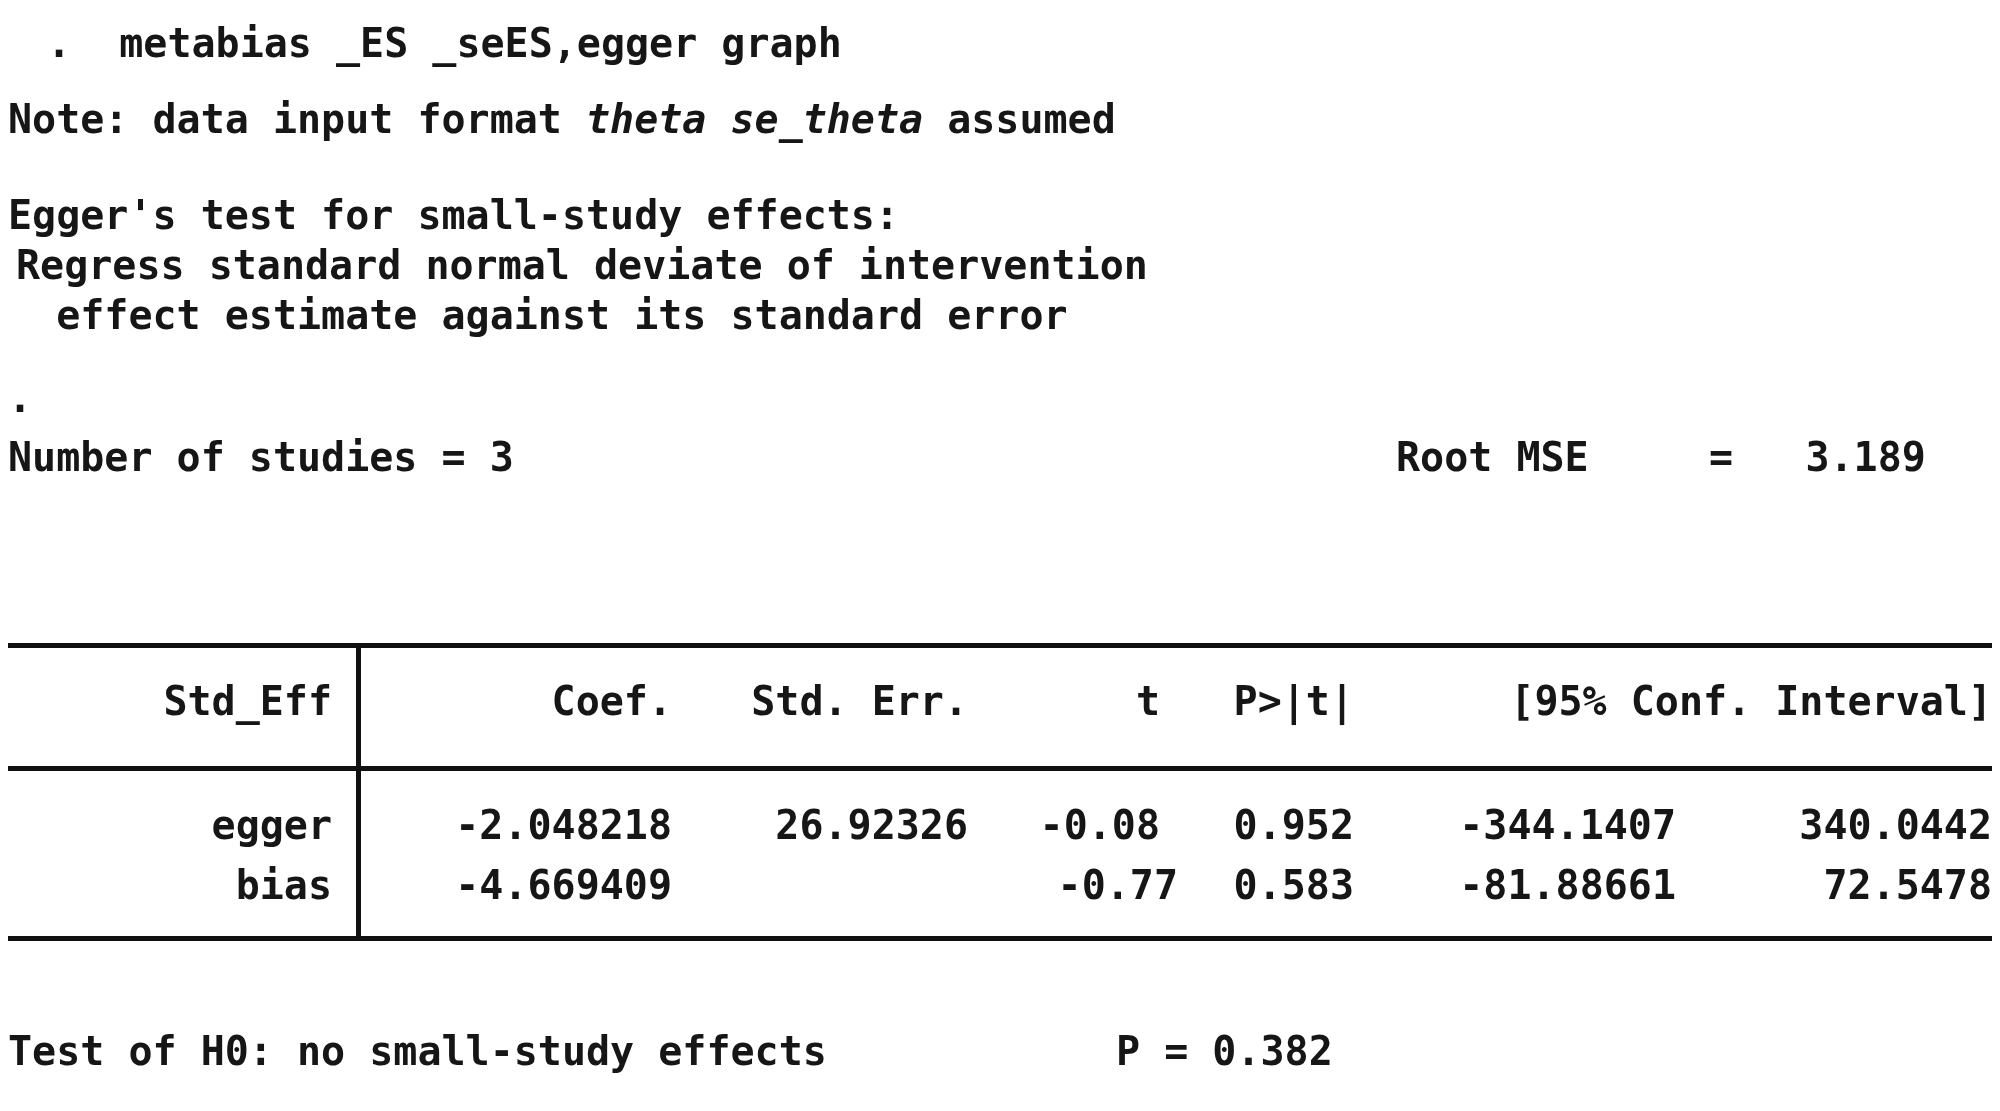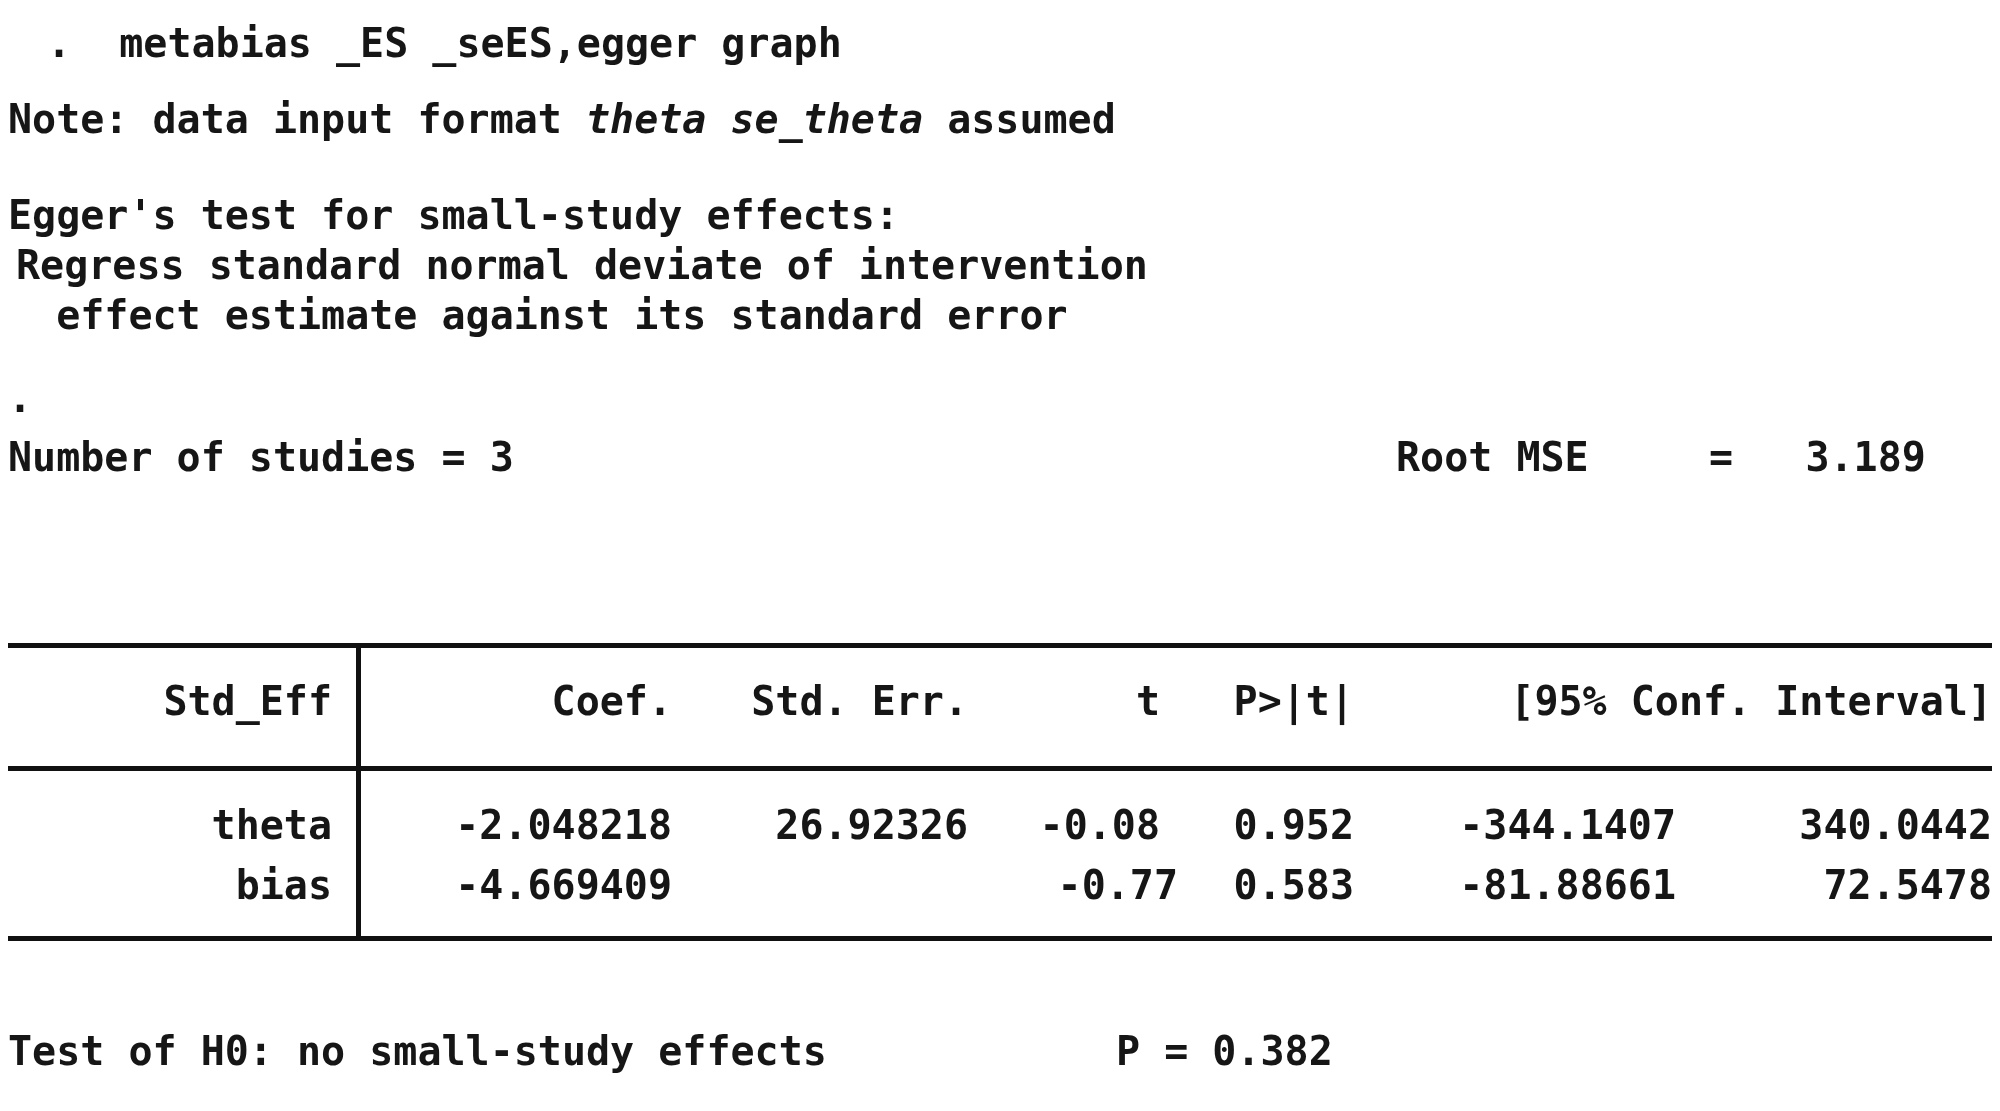--- a/index.html
+++ b/index.html
@@ -129,21 +129,21 @@
     <div class="rule rule-bottom"></div>
     <div class="vdivider"></div>
 
     <div class="cell h-stdeff">Std_Eff</div>
     <div class="cell h-coef">Coef.</div>
     <div class="cell h-stderr">Std. Err.</div>
     <div class="cell h-t">t</div>
     <div class="cell h-p">P&gt;|t|</div>
     <div class="cell h-ci">[95% Conf. Interval]</div>
 
-    <div class="cell r1-name">theta</div>
+    <div class="cell r1-name">egger</div>
     <div class="cell r1-coef">-2.048218</div>
     <div class="cell r1-se">26.92326</div>
     <div class="cell r1-t">-0.08</div>
     <div class="cell r1-p">0.952</div>
     <div class="cell r1-lo">-344.1407</div>
     <div class="cell r1-hi">340.0442</div>
 
     <div class="cell r2-name">bias</div>
     <div class="cell r2-coef">-4.669409</div>
     <div class="cell r2-t">-0.77</div>

